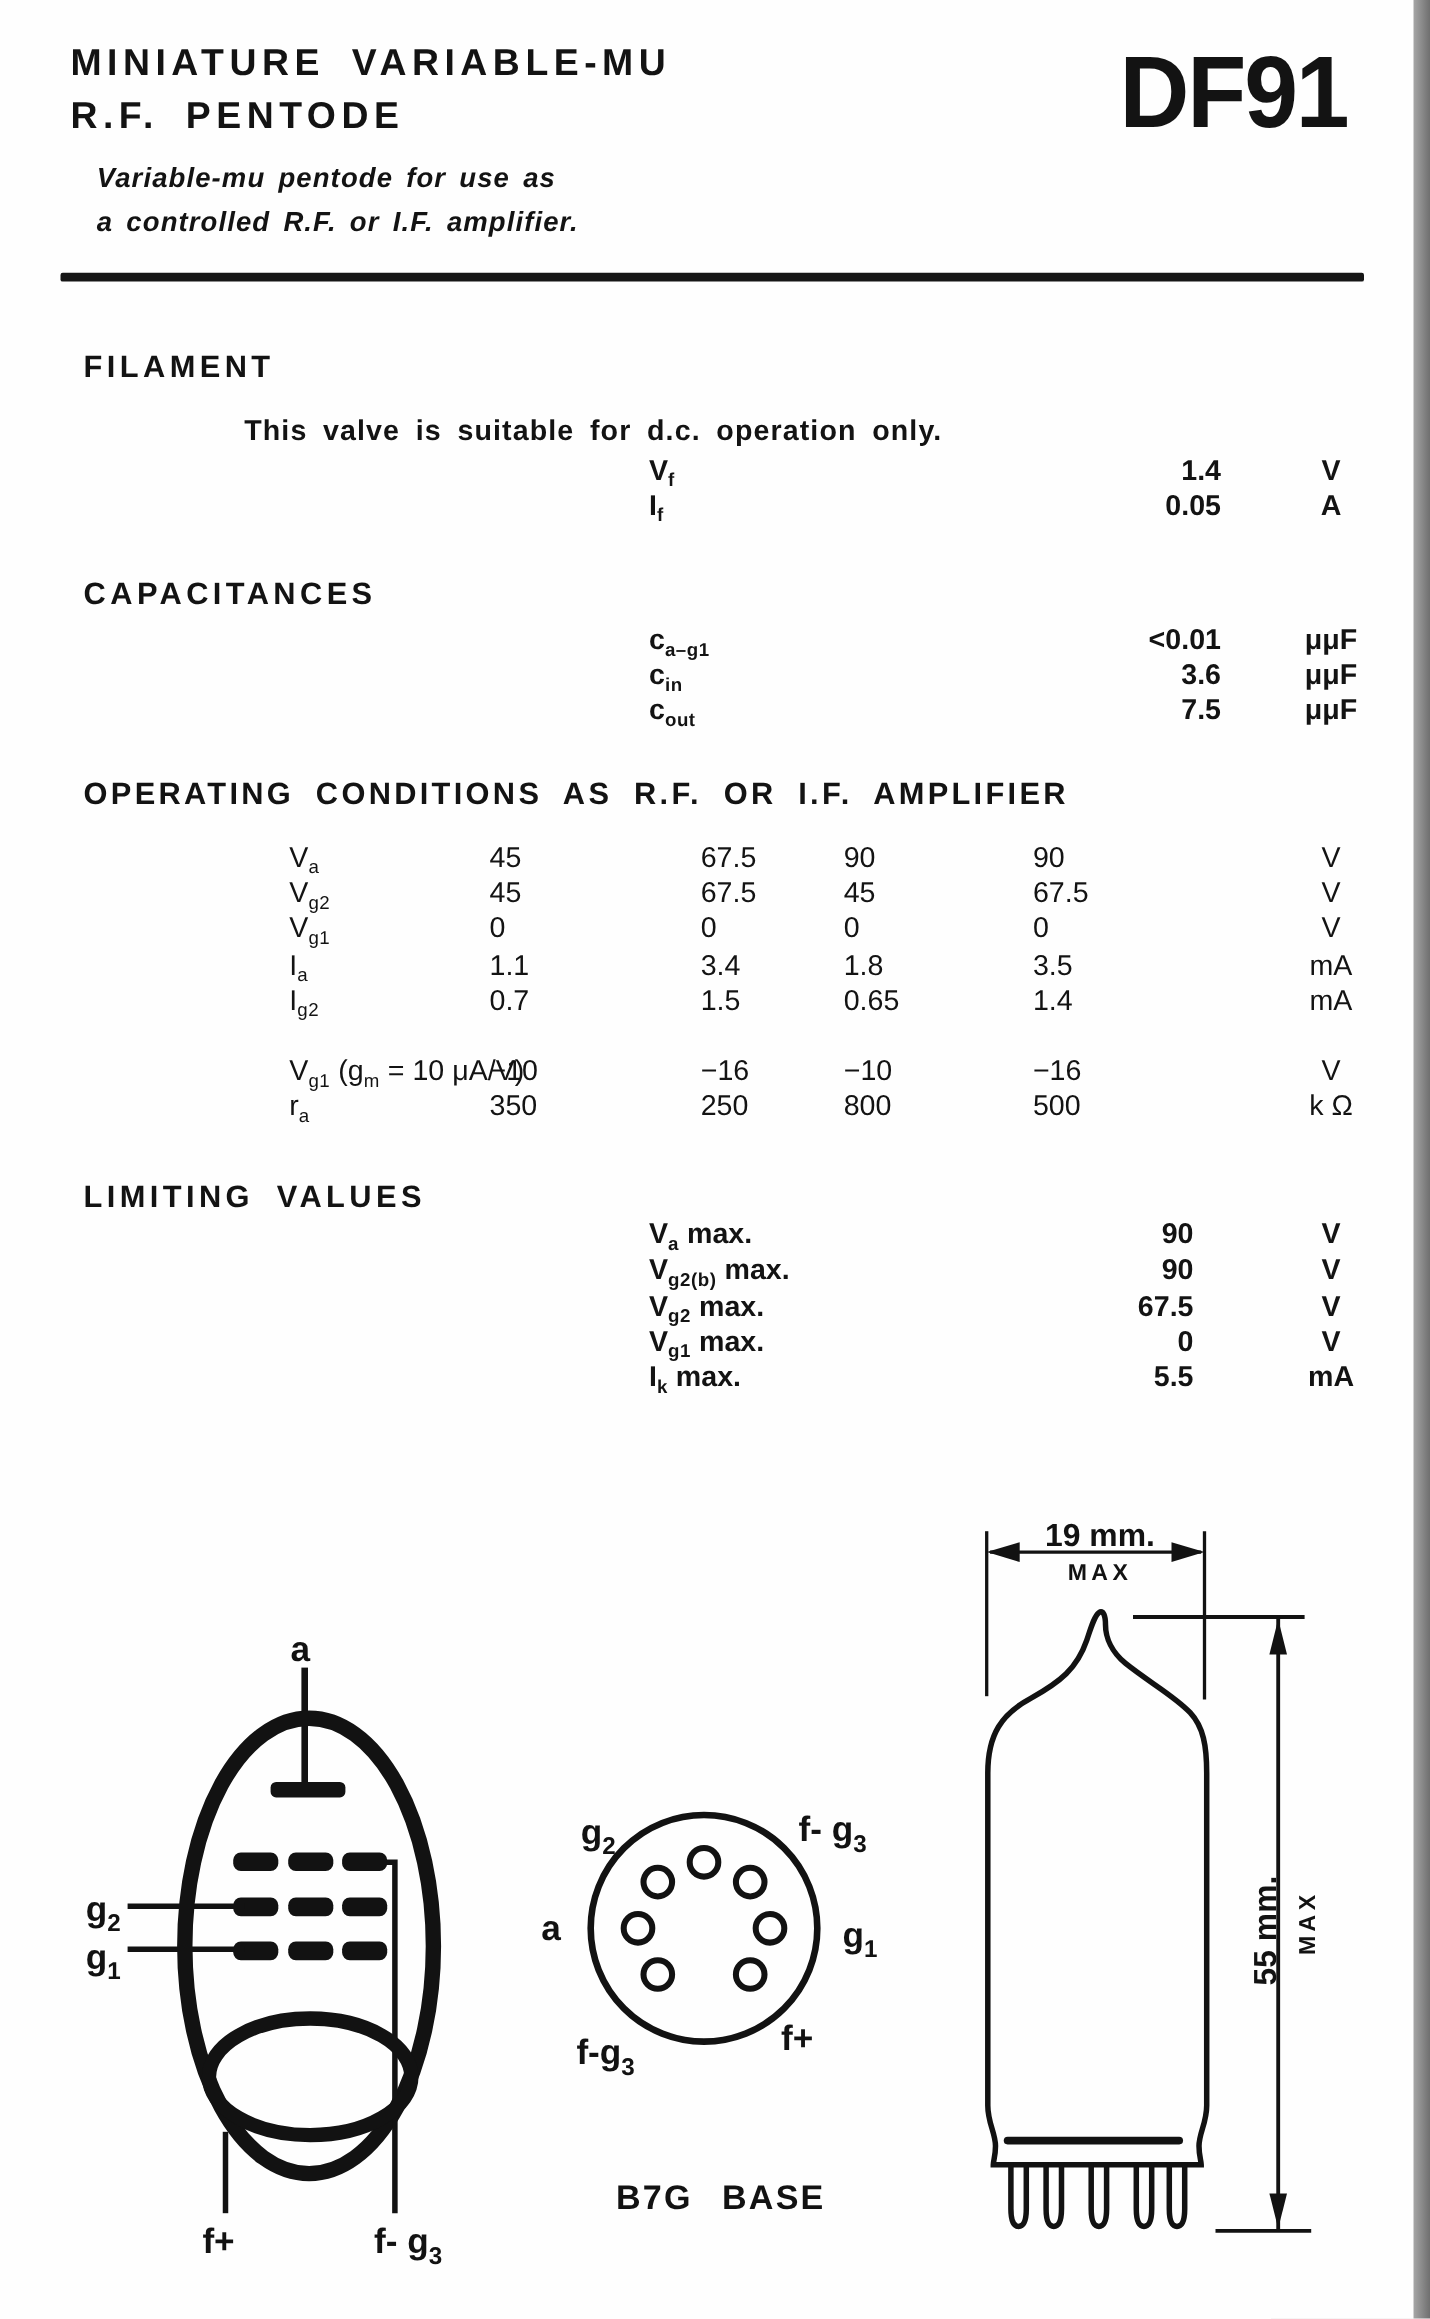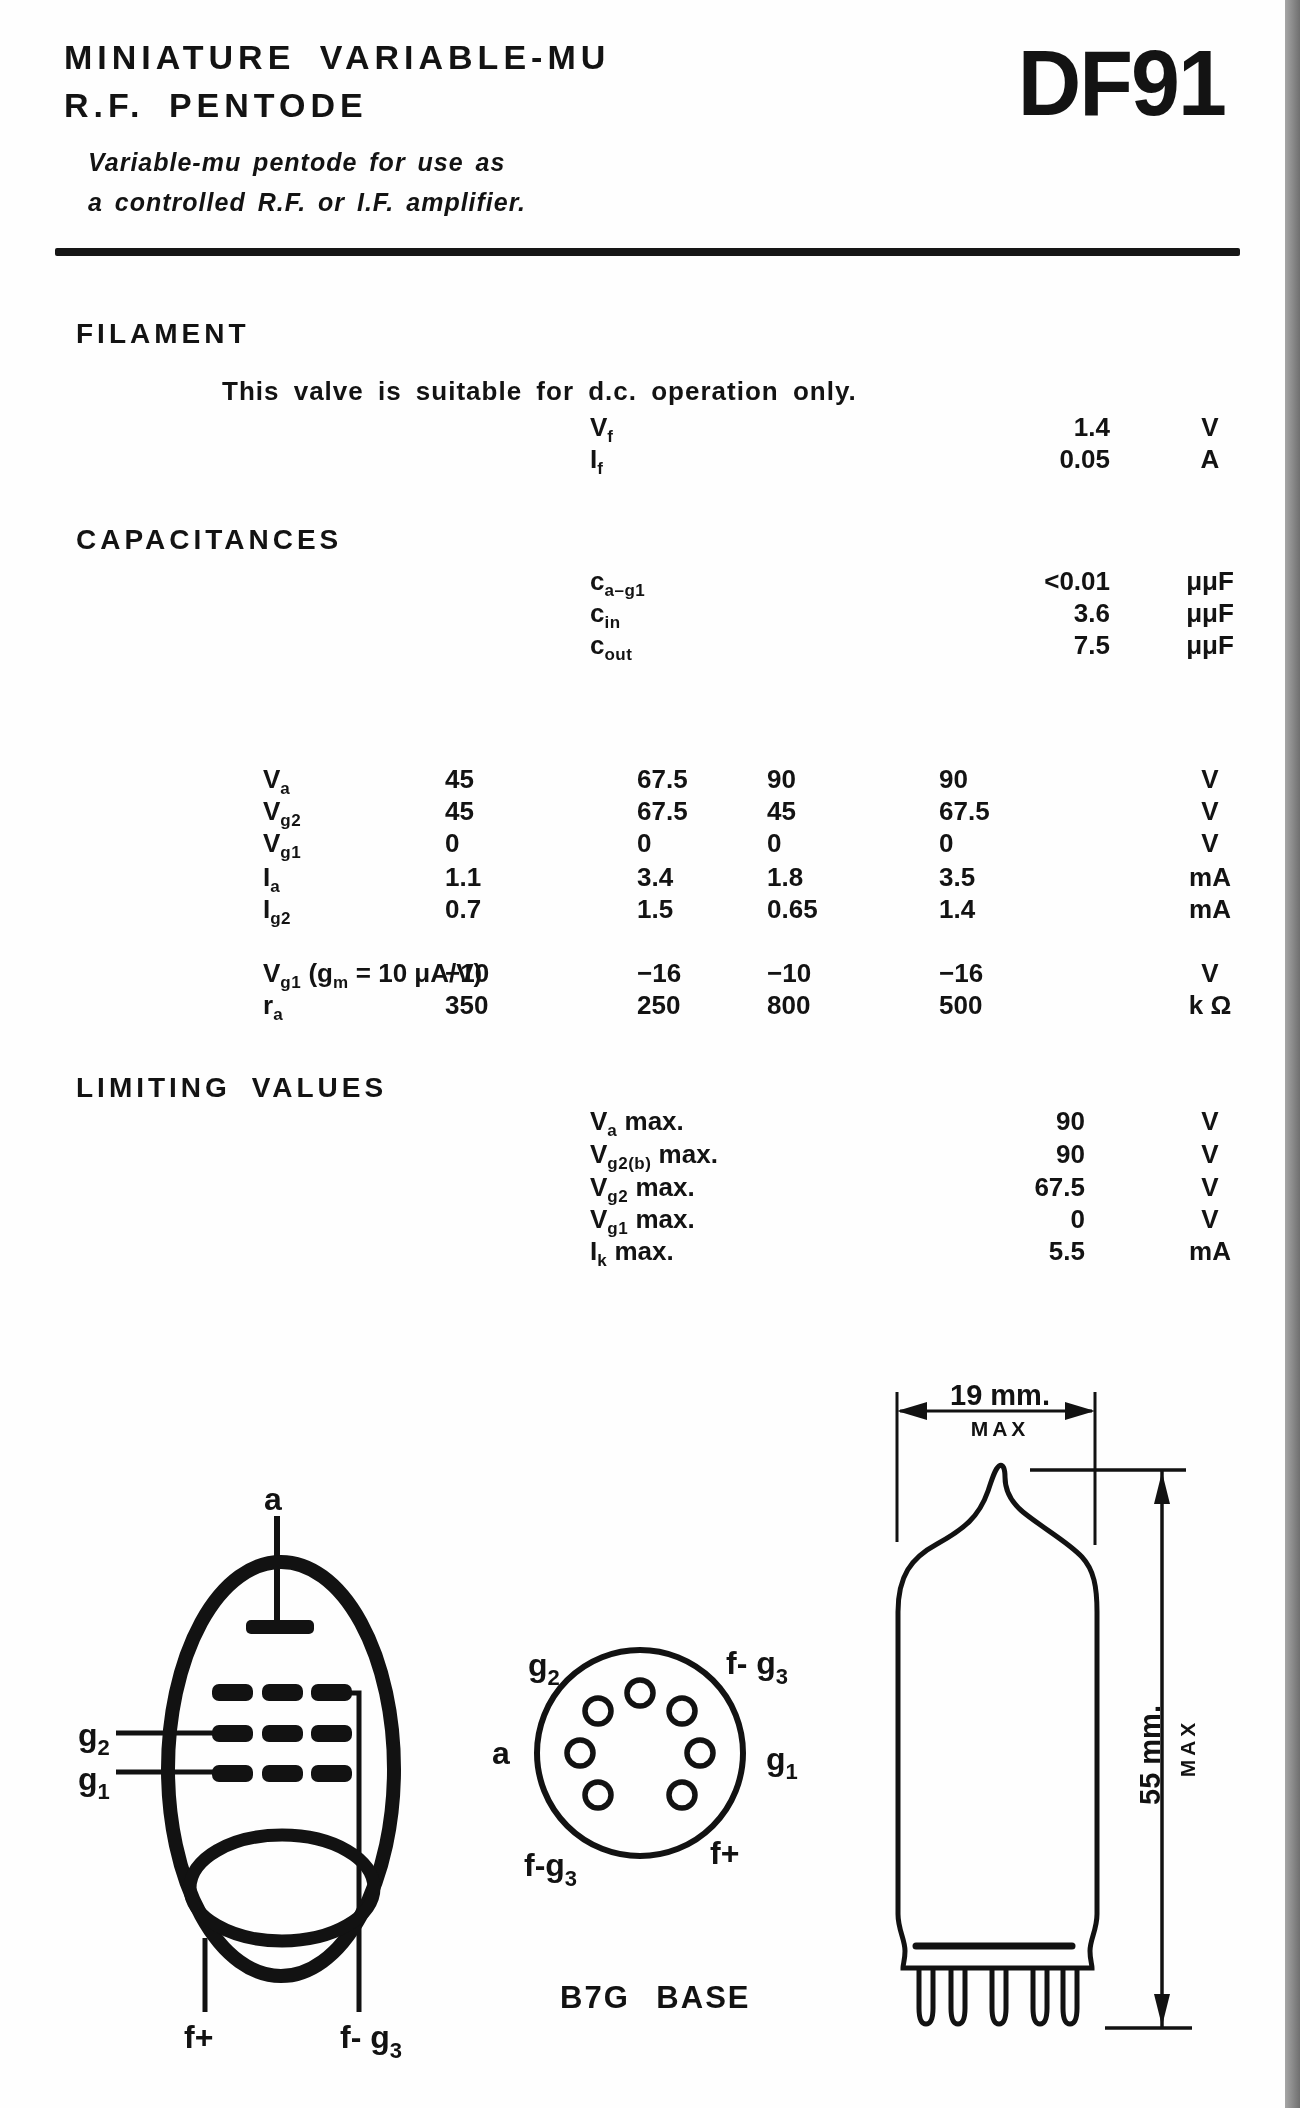--- a/index.html
+++ b/index.html
@@ -15,21 +15,21 @@
   
   .sec{position:absolute;left:64px;font-size:28px;font-weight:700;letter-spacing:4px;word-spacing:9px;white-space:nowrap;margin-left:12px;}
   .note{position:absolute;left:222px;font-size:26px;font-weight:700;letter-spacing:1px;word-spacing:6px;white-space:nowrap;}
   
   .s-row{position:absolute;left:0;width:1300px;height:32px;font-size:26px;font-weight:700;}
   .s-lbl{position:absolute;left:590px;white-space:nowrap;}
   .s-val{position:absolute;left:950px;width:160px;text-align:right;}
   .s-row.lim .s-val{left:935px;width:150px;}
   .s-unit{position:absolute;left:1130px;width:160px;text-align:center;}
   
-  .op-row{position:absolute;left:0;width:1300px;height:32px;font-size:26px;font-weight:700;}
+  .op-row{position:absolute;left:0;width:1300px;height:32px;font-size:26px;font-weight:400;}
   .op-lbl{position:absolute;left:263px;white-space:nowrap;}
   .op-v{position:absolute;width:140px;text-align:left;}
   .c1{left:445px;} .c2{left:637px;} .c3{left:767px;} .c4{left:939px;}
   .op-unit{position:absolute;left:1130px;width:160px;text-align:center;}
   .sb{font-size:17px;vertical-align:-6px;letter-spacing:0.5px;}
   
   .edge{position:absolute;right:0;top:0;width:15px;height:2108px;
         background:linear-gradient(90deg,#a6a6a6,#6f6f6f);}
   
   .dlabel{font:700 32px "Liberation Sans",sans-serif;fill:#121212;}
@@ -75,20 +75,21 @@
     <span class="s-lbl"><span>c</span><sub class="sb">in</sub></span>
     <span class="s-val">3.6</span>
     <span class="s-unit">μμF</span>
   </div>
   <div class="s-row" style="top:630px">
     <span class="s-lbl"><span>c</span><sub class="sb">out</sub></span>
     <span class="s-val">7.5</span>
     <span class="s-unit">μμF</span>
   </div>
 
+  <div class="sec" style="top:706px;letter-spacing:3px">OPERATING CONDITIONS AS R.F. OR I.F. AMPLIFIER</div>
 
   <div class="op-row" style="top:764px">
     <span class="op-lbl"><span>V</span><sub class="sb">a</sub></span>
     <span class="op-v c1">45</span>
     <span class="op-v c2">67.5</span>
     <span class="op-v c3">90</span>
     <span class="op-v c4">90</span>
     <span class="op-unit">V</span>
   </div>
   <div class="op-row" style="top:796px">

